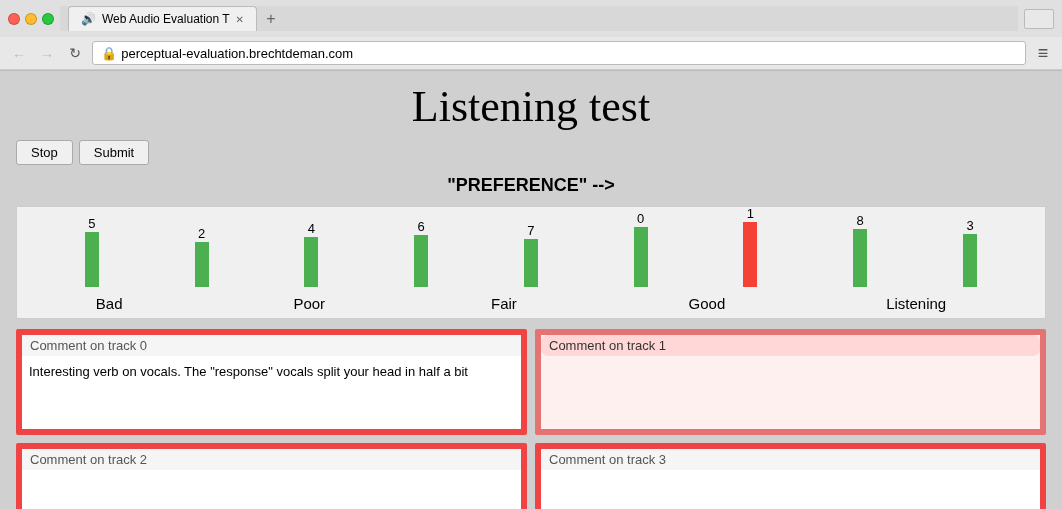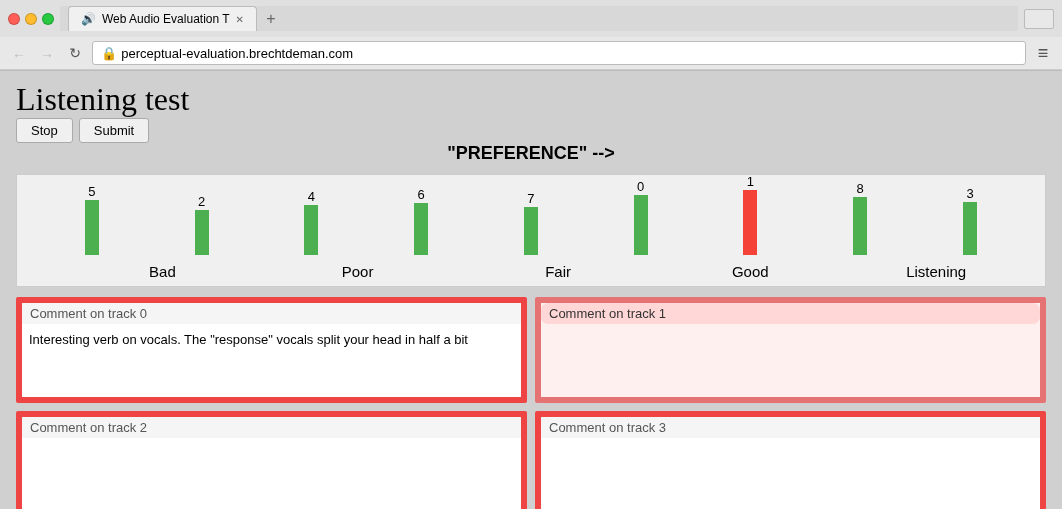--- a/index.html
+++ b/index.html
@@ -125,29 +125,31 @@
       padding: 10px 16px;
       min-height: 430px;
     }
 
     .page-info {
       font-size: 13px;
       margin-bottom: 6px;
     }
 
     .page-title {
-      font-size: 32px;
+      text-align: center;
+      font-size: 44px;
       font-weight: normal;
       font-family: Georgia, serif;
+      margin-bottom: 8px;
     }
 
     .controls {
       display: flex;
       gap: 6px;
-      margin-bottom: 0;
+      margin-bottom: 10px;
     }
 
     .btn {
       padding: 4px 14px;
       font-size: 13px;
       border: 1px solid #aaa;
       background: #f0f0f0;
       border-radius: 3px;
       cursor: pointer;
     }
@@ -198,21 +200,21 @@
     .track-bar.red { background: #f44336; }
 
     .slider-labels {
       display: flex;
       justify-content: space-around;
       padding: 4px 0 0;
     }
 
     .slider-label {
       font-size: 15px;
-      text-align: right;
+      text-align: left;
       min-width: 80px;
     }
 
     
     .comments-grid {
       display: grid;
       grid-template-columns: 1fr 1fr;
       gap: 8px;
     }
 

